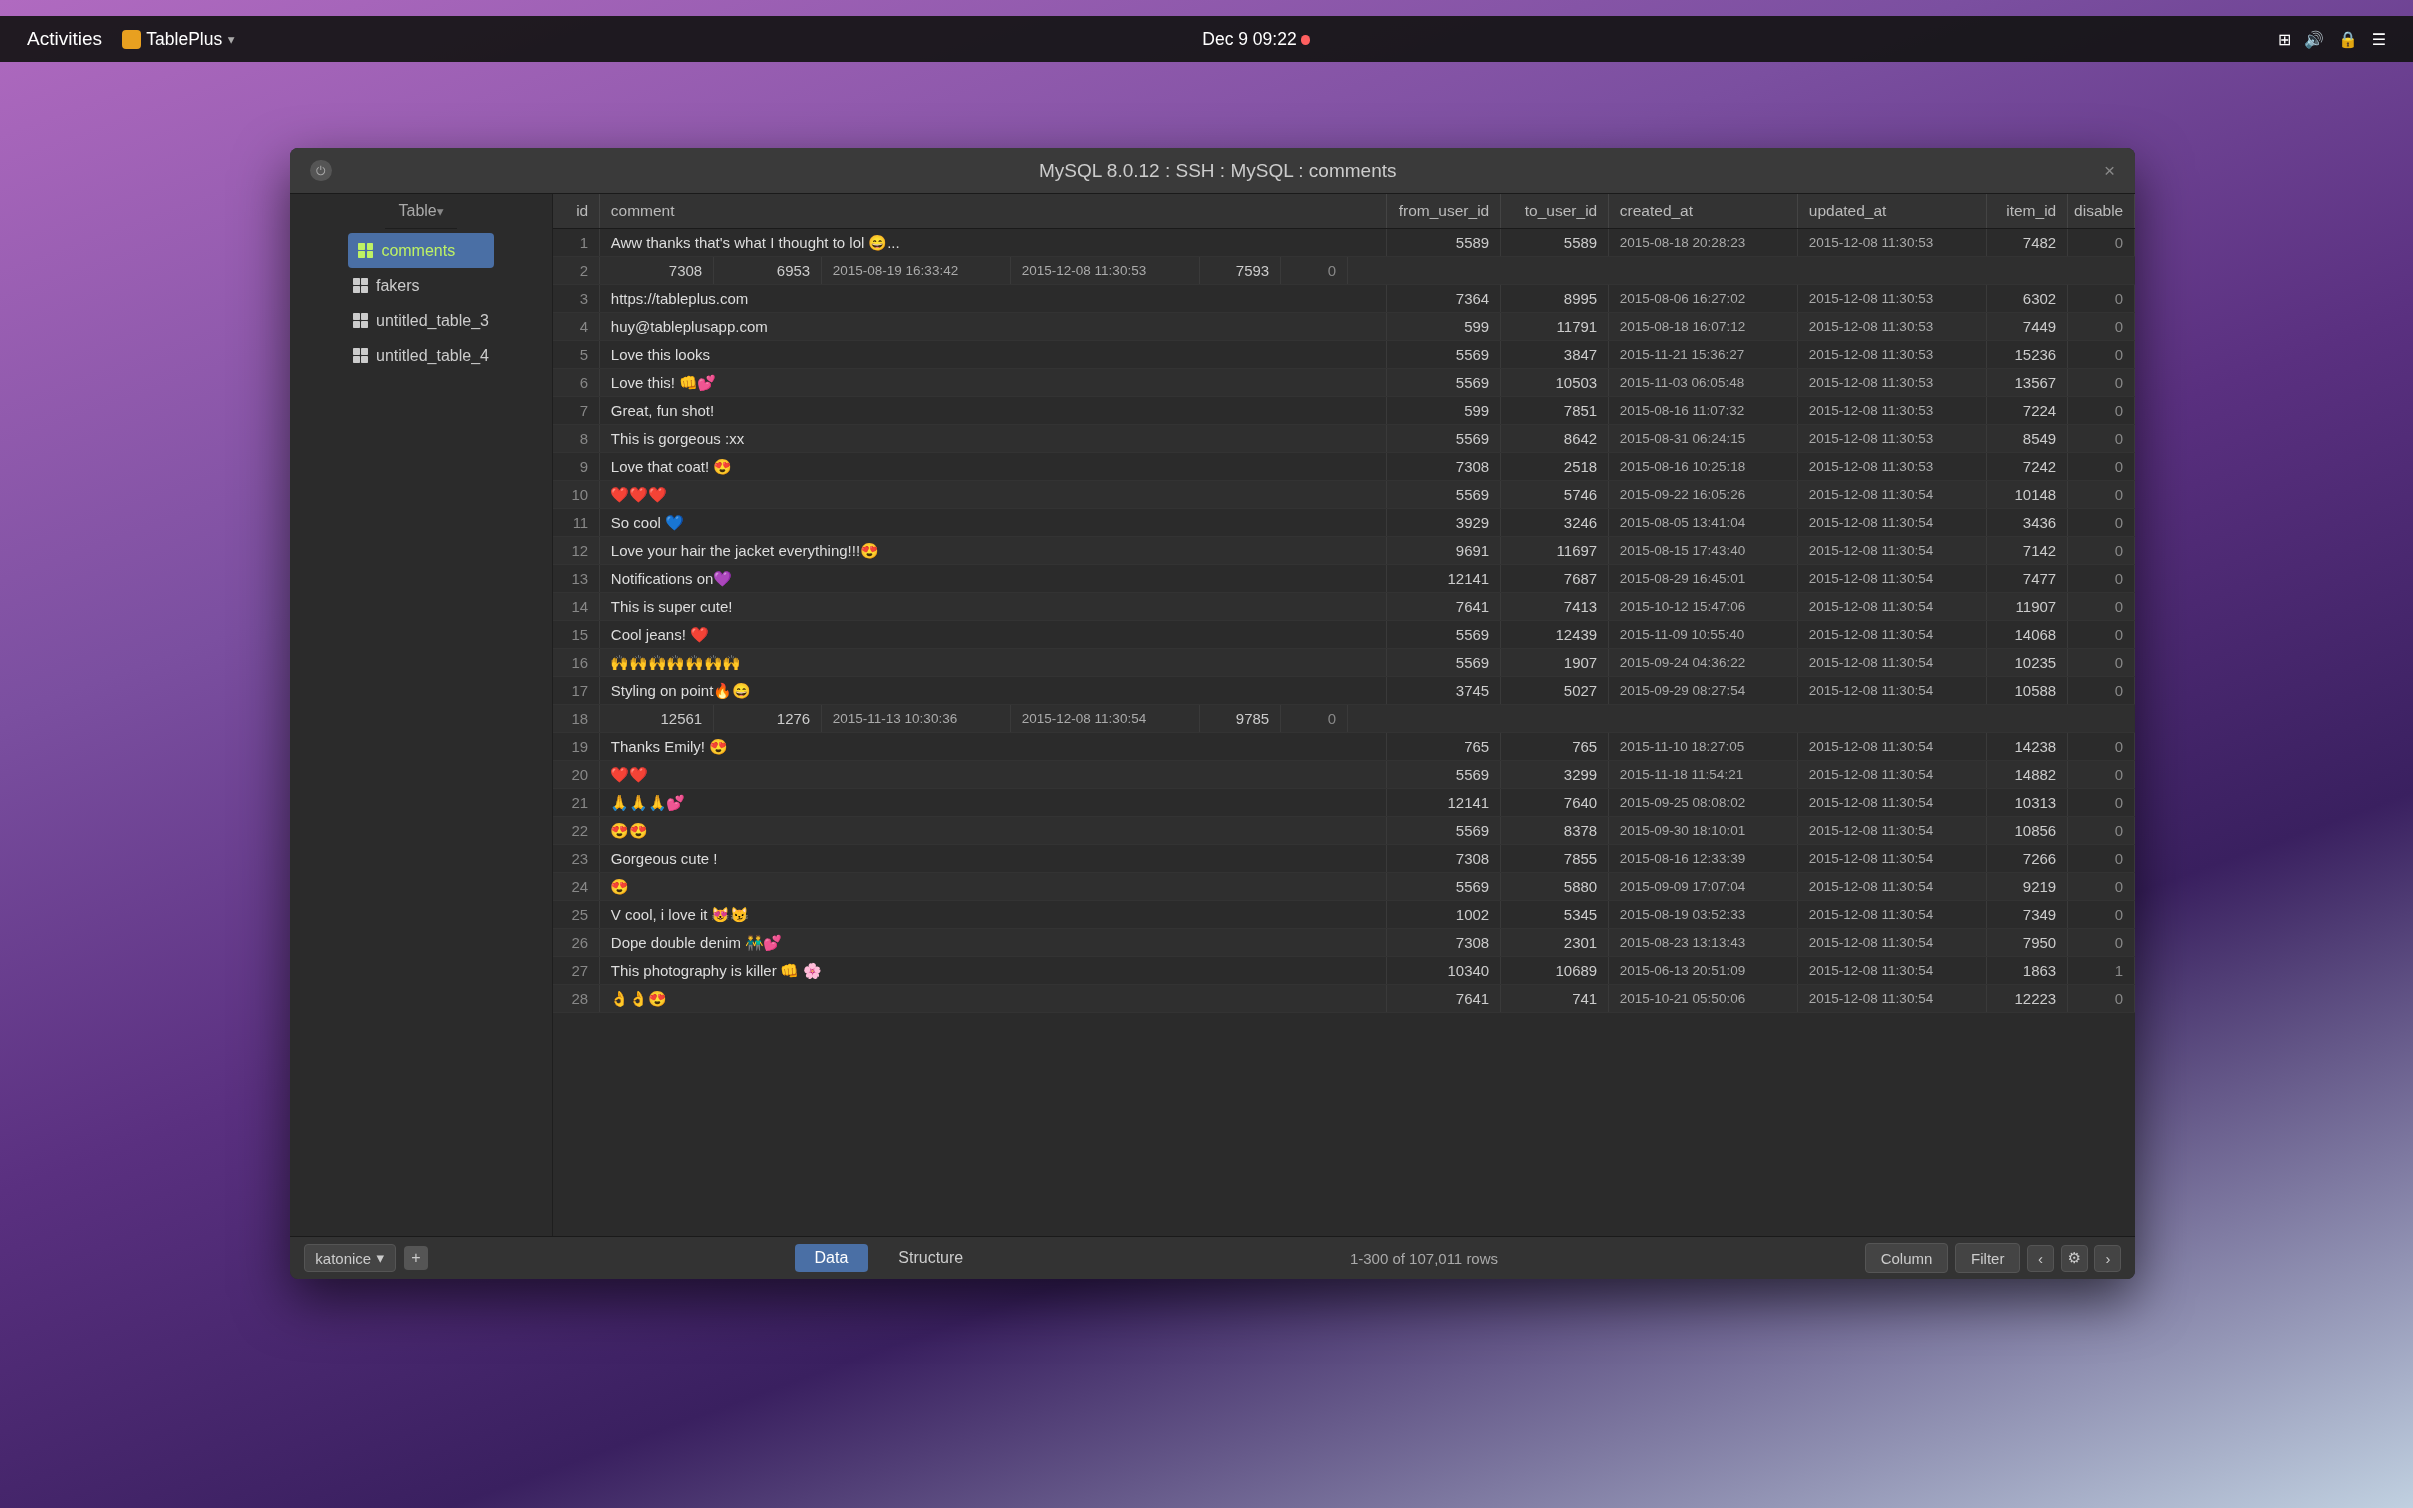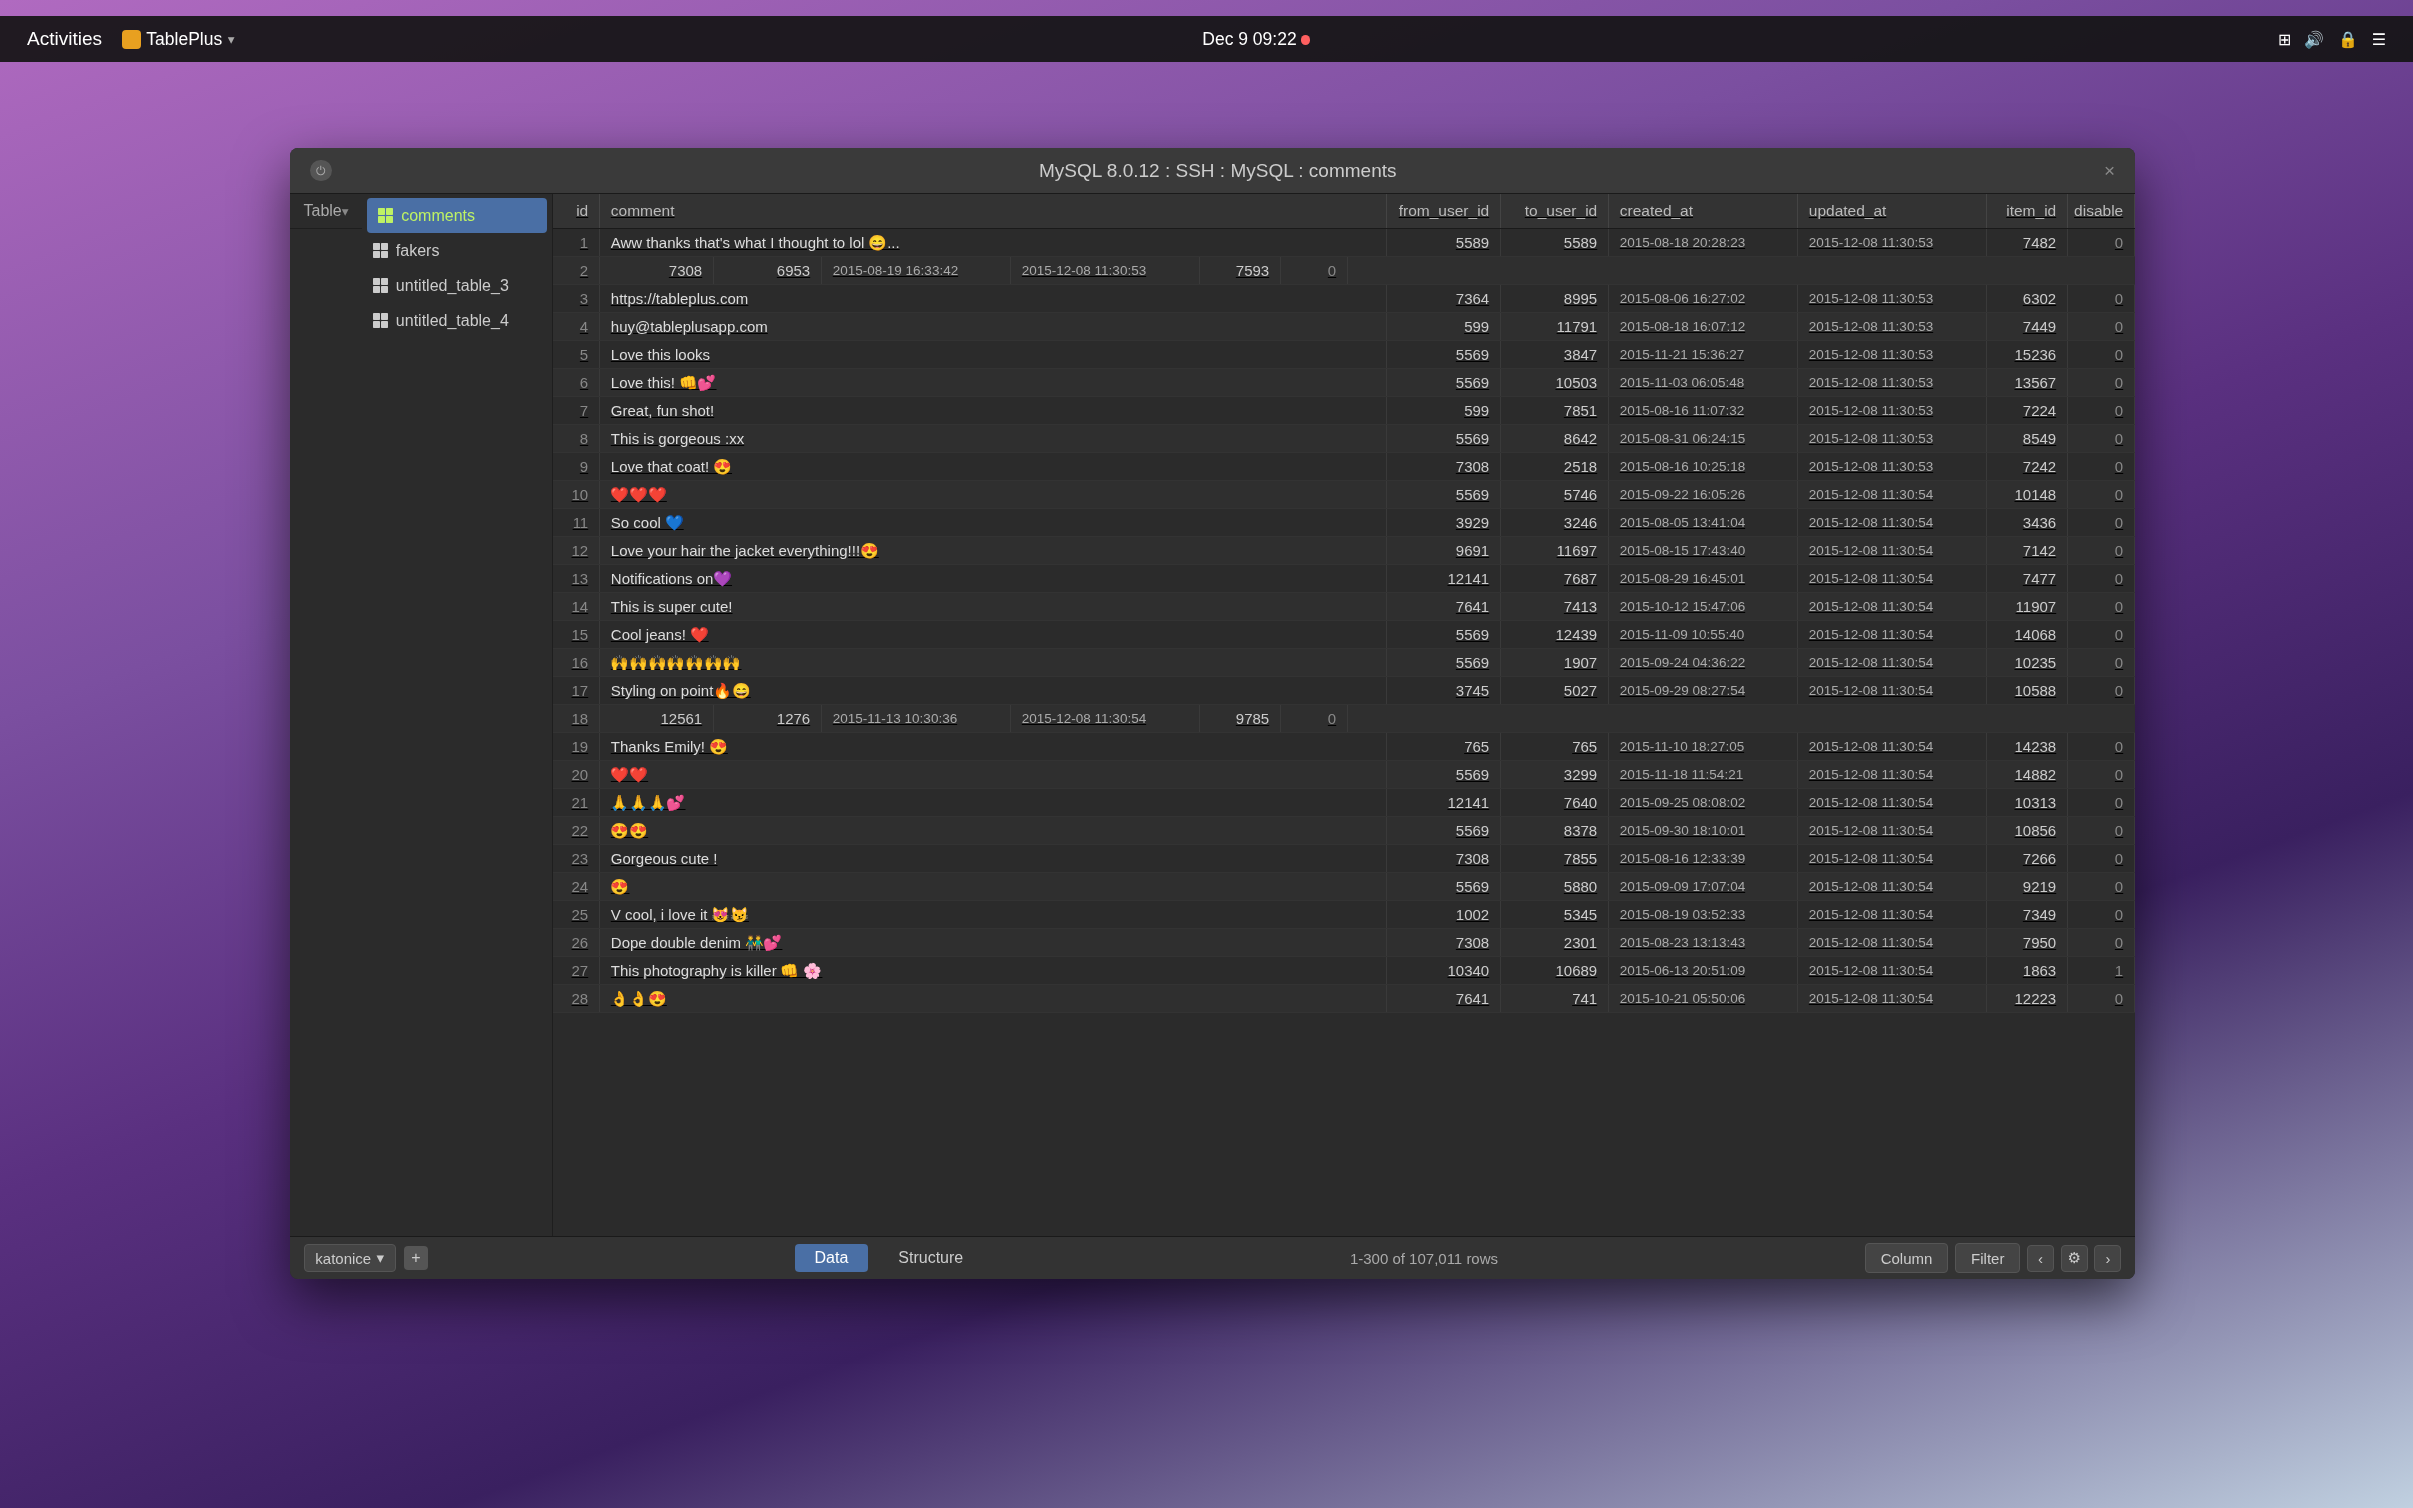--- a/index.html
+++ b/index.html
@@ -127,22 +127,23 @@
       flex: 1;
       overflow: hidden;
     }
 
     
     .sidebar {
       width: 263px;
       background: #2b2b2b;
       border-right: 0.7px solid #1e1e1e;
       display: flex;
-      flex-direction: row;
+      flex-direction: column;
       flex-shrink: 0;
+      align-items: center;
     }
     .sidebar-header {
       height: 35px;
       padding: 0 13.5px;
       display: flex;
       align-items: center;
       justify-content: space-between;
       border-bottom: 0.7px solid #1e1e1e;
     }
     .sidebar-header-label {
@@ -181,21 +182,20 @@
       background: currentColor;
       border-radius: 0.7px;
     }
 
     
     .main-content {
       flex: 1;
       display: flex;
       flex-direction: column;
       overflow: hidden;
-      text-decoration: underline;
     }
 
     
     .table-header-row {
       height: 35px;
       background: #333;
       display: flex;
       align-items: center;
       border-bottom: 1.3px solid #1a1a1a;
       flex-shrink: 0;

